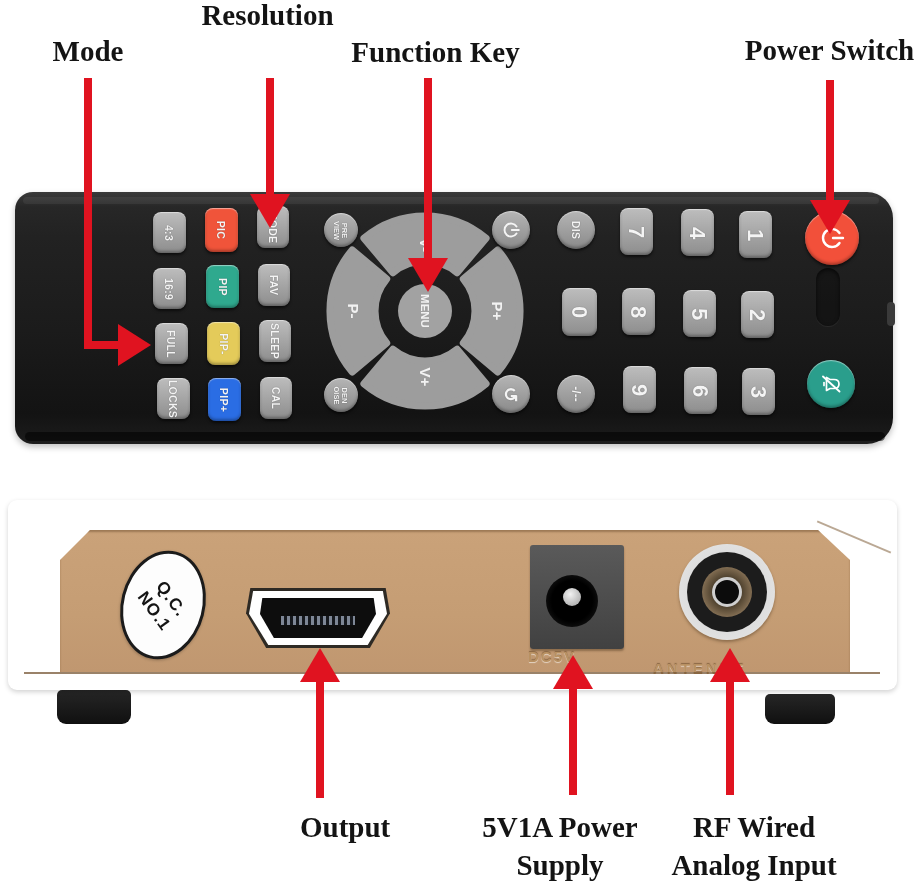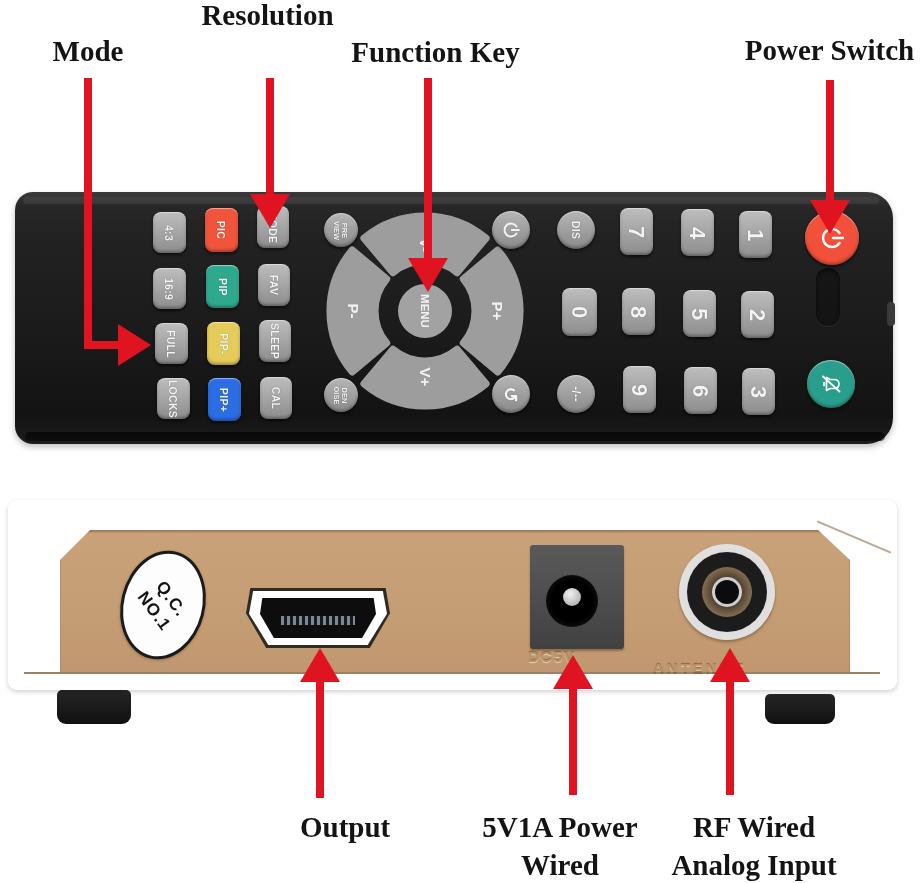--- a/index.html
+++ b/index.html
@@ -294,17 +294,17 @@
     <div class="tri-up" style="left:553px;top:655px;"></div>
     <div class="vline" style="left:569px;top:687px;height:108px;"></div>
   </div>
   <div>
     <div class="tri-up" style="left:710px;top:648px;"></div>
     <div class="vline" style="left:726px;top:680px;height:115px;"></div>
   </div>
 
   <div class="lbl" style="left:300px;top:812px;width:85px;">Output</div>
   <div class="lbl" style="left:470px;top:812px;width:180px;">5V1A Power</div>
-  <div class="lbl" style="left:470px;top:850px;width:180px;">Wired</div>
+  <div class="lbl" style="left:470px;top:850px;width:180px;">Supply</div>
   <div class="lbl" style="left:665px;top:812px;width:178px;">RF Wired</div>
   <div class="lbl" style="left:665px;top:850px;width:178px;text-align:center;">Analog Input</div>
 
 </div>
 
 </body></html>

